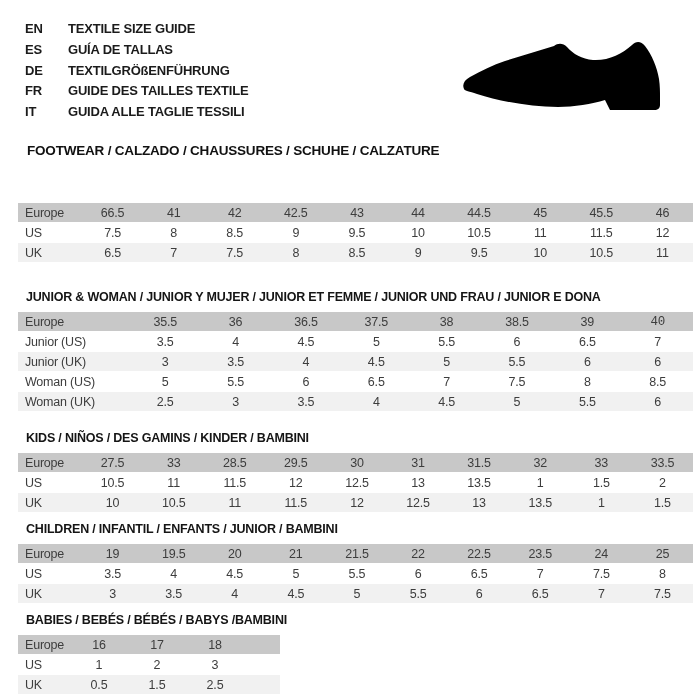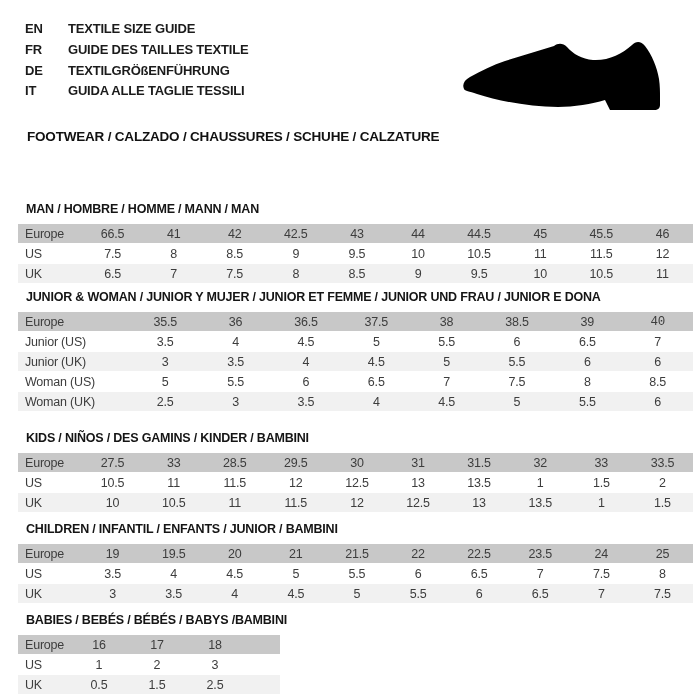--- a/index.html
+++ b/index.html
@@ -3,42 +3,43 @@
 <meta charset="utf-8">
 <style>
   html,body { margin:0; padding:0; background:#ffffff; }
   body { width:700px; height:700px; font-family:"Liberation Sans", sans-serif; }
   .page { position:relative; width:700px; height:700px; background:#fff; overflow:hidden; }
 
   
   .lang-list { position:absolute; top:19px; left:25px; }
   .lang-row { line-height:20.8px; font-weight:bold; font-size:13px; color:#1b1b1b; letter-spacing:-0.2px; white-space:nowrap; }
   .lang-code { display:inline-block; width:43px; }
-  .category { position:absolute; top:129px; left:27px; font-weight:bold; font-size:13.5px; color:#111; letter-spacing:-0.2px; white-space:nowrap; }
+  .category { position:absolute; top:143px; left:27px; font-weight:bold; font-size:13.5px; color:#111; letter-spacing:-0.2px; white-space:nowrap; }
 
   
   .shoe { position:absolute; left:461px; top:39px; width:204px; height:73px; }
   .shoe svg { display:block; width:100%; height:100%; }
 
   
   .section { position:absolute; left:18px; }
   .sec-title { font-size:12.5px; font-weight:bold; color:#151515; line-height:13px; margin:0 0 8px 8px; letter-spacing:-0.2px; white-space:nowrap; }
   .trow { display:flex; height:19px; margin-bottom:1px; align-items:center; font-size:12.5px; color:#3d3d3d; letter-spacing:-0.2px; }
   .cell { text-align:center; flex:0 0 auto; }
   .cell.label { text-align:left; padding-left:7px; box-sizing:border-box; }
 </style>
 </head>
 <body>
 
 <div class="page">
 
   <div class="lang-list" id="langList">
       <div class="lang-row"><span class="lang-code">EN</span><span class="lang-desc">TEXTILE SIZE GUIDE</span></div>
+      <div class="lang-row"><span class="lang-code">ES</span><span class="lang-desc">GUÍA DE TALLAS</span></div>
+      <div class="lang-row"><span class="lang-code">DE</span><span class="lang-desc">TEXTILGRÖßENFÜHRUNG</span></div>
       <div class="lang-row"><span class="lang-code">FR</span><span class="lang-desc">GUIDE DES TAILLES TEXTILE</span></div>
-      <div class="lang-row"><span class="lang-code">DE</span><span class="lang-desc">TEXTILGRÖßENFÜHRUNG</span></div>
       <div class="lang-row"><span class="lang-code">IT</span><span class="lang-desc">GUIDA ALLE TAGLIE TESSILI</span></div>
     </div>
 
   <div class="shoe">
     <svg viewBox="0 0 204 73" xmlns="http://www.w3.org/2000/svg" aria-hidden="true">
       <path fill="#000000" d="M3,50
            C1,46 3,41 9,38
            C20,32 32,26 44,22
            L93,7
            C97,4 102,4 106,8
@@ -54,21 +55,20 @@
            C131,65 113,68 97,68
            C68,68 38,62 16,55
            C8,52 4,52 3,50 Z"></path>
     </svg>
   </div>
 
   <div class="category">FOOTWEAR / CALZADO / CHAUSSURES / SCHUHE / CALZATURE</div>
 
   <div id="sections">
       <div class="section" style="top: 203px;">
-        <div class="sec-title">MAN / HOMBRE / HOMME / MANN / MAN</div>
         <div class="ttable">
           <div class="trow" style="width: 675px; background: rgb(200, 200, 200);">
             <div class="cell label" style="width: 64px;">Europe</div>
             <div class="cell" style="width: 61.1px;">66.5</div>
             <div class="cell" style="width: 61.1px;">41</div>
             <div class="cell" style="width: 61.1px;">42</div>
             <div class="cell" style="width: 61.1px;">42.5</div>
             <div class="cell" style="width: 61.1px;">43</div>
             <div class="cell" style="width: 61.1px;">44</div>
             <div class="cell" style="width: 61.1px;">44.5</div>

